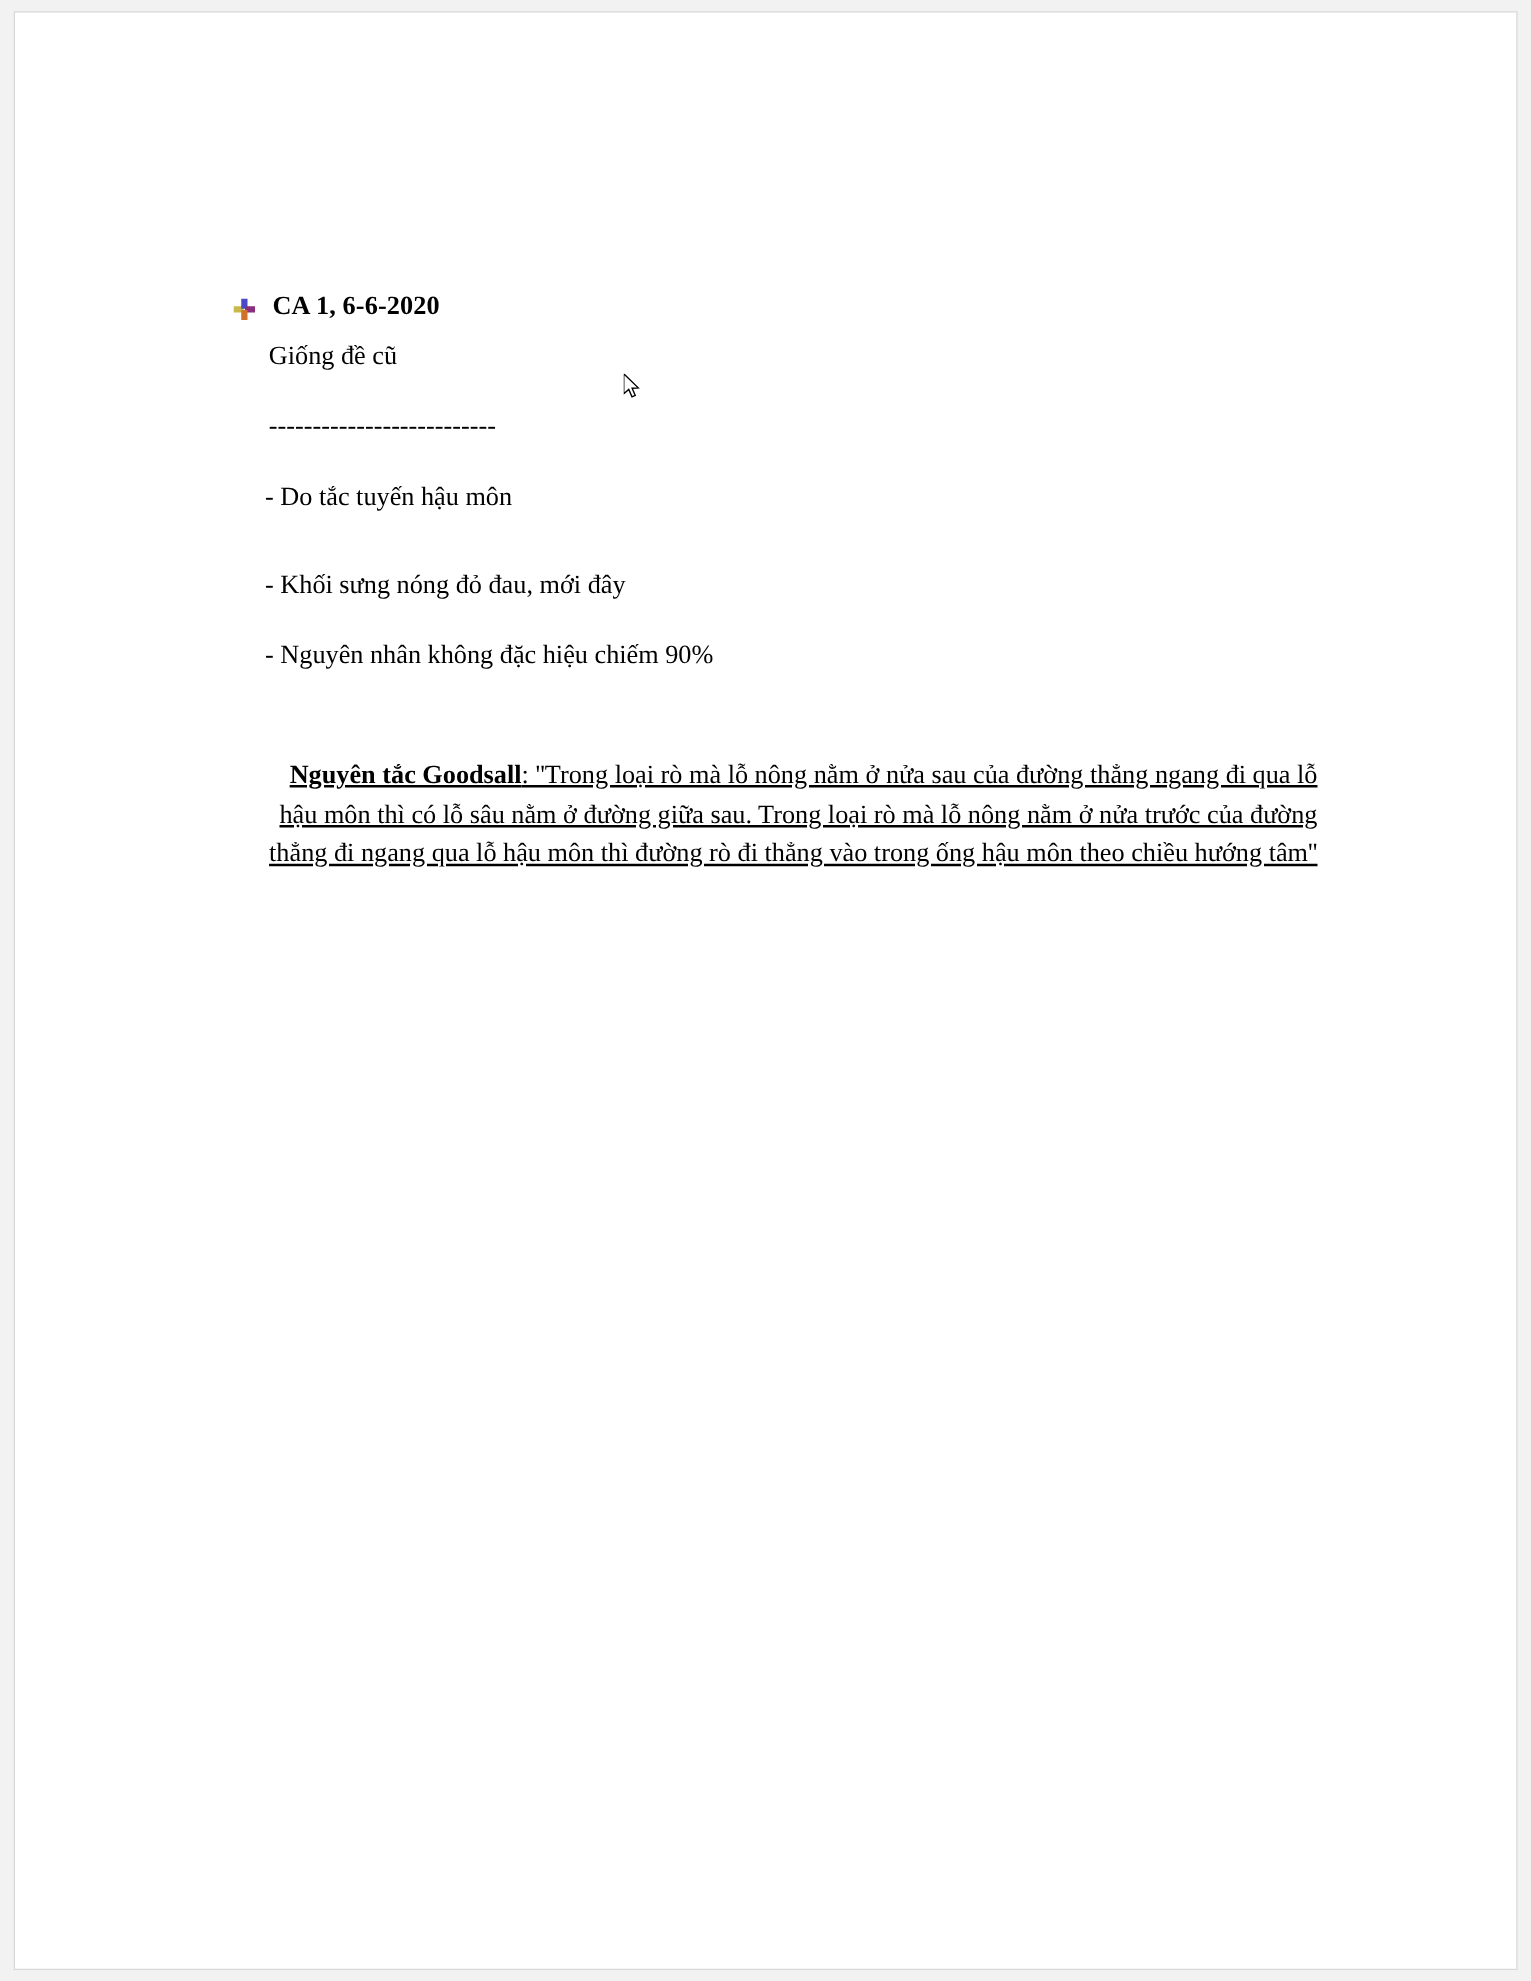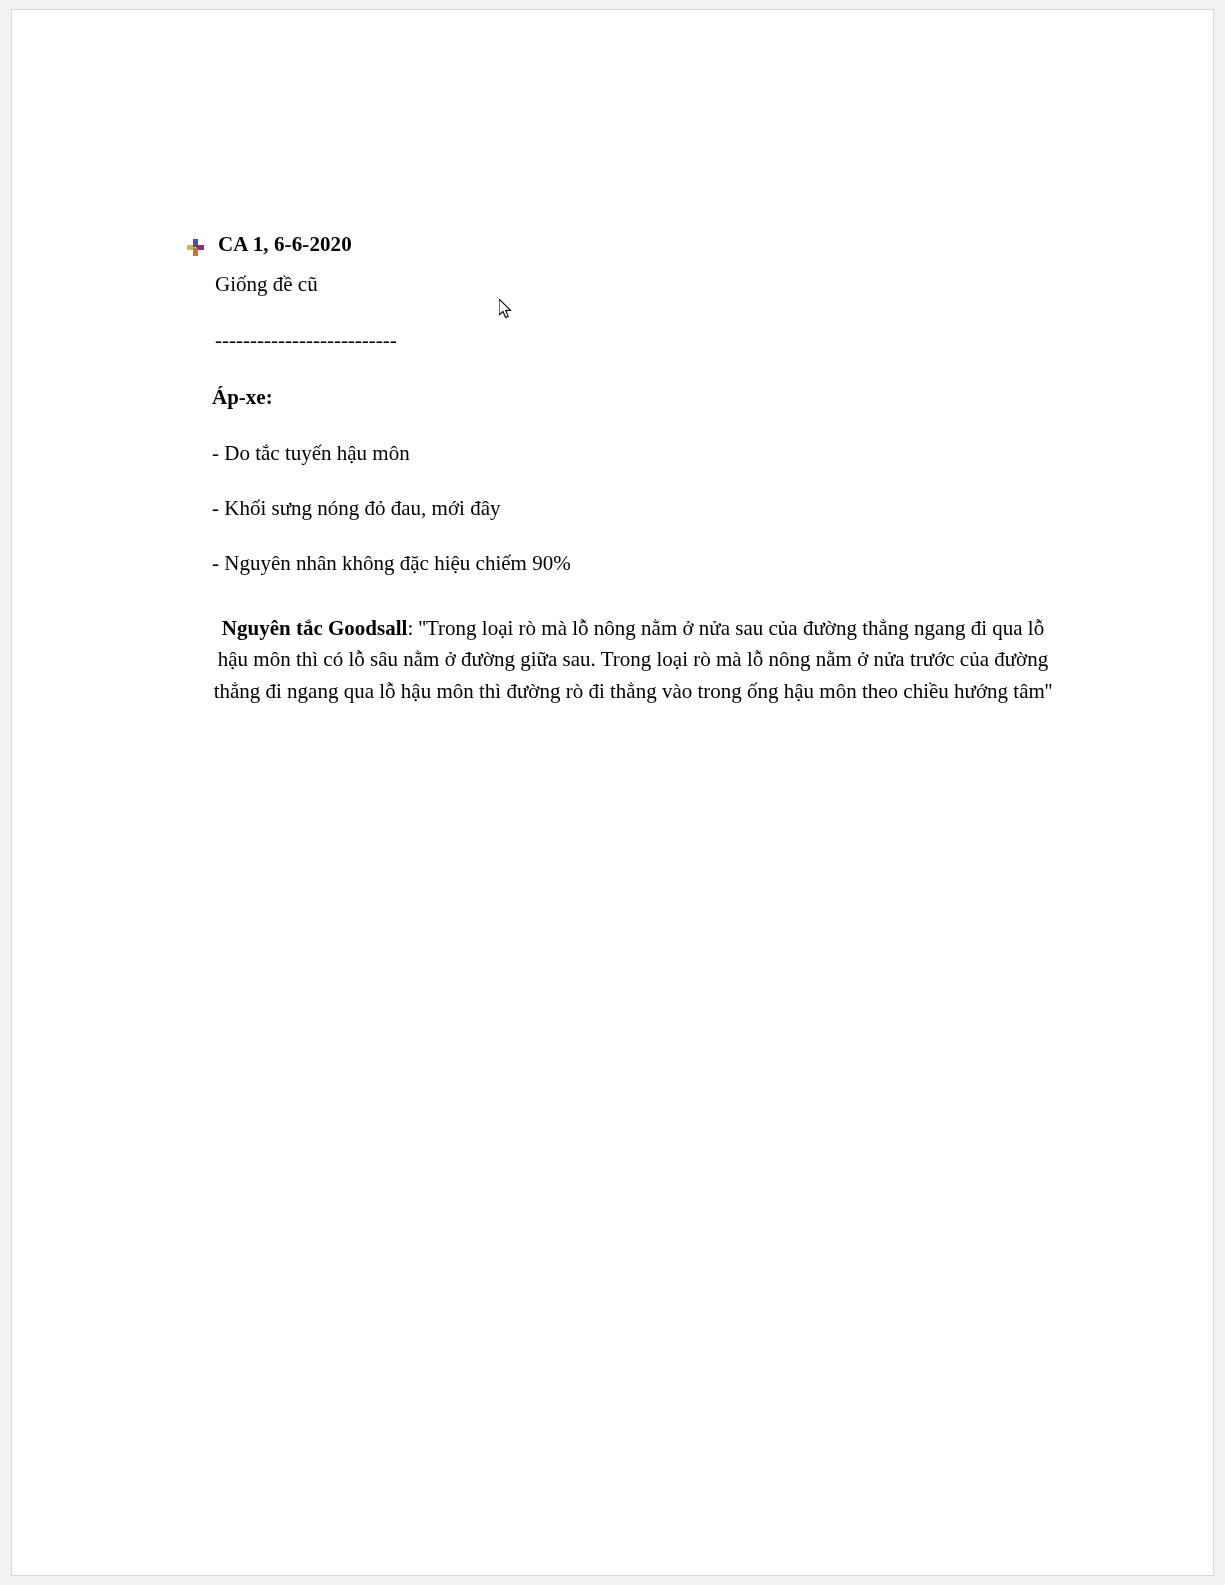--- a/index.html
+++ b/index.html
@@ -82,23 +82,23 @@
   .para {
     font-size: 21px;
     color: #000;
     line-height: 1.45;
   }
   .p-tongquan { margin-top: 30px; margin-left: 28px; }
   .p-giong    { margin-top: 12px; margin-left: 28px; }
   .p-dash     { margin-top: 26px; margin-left: 28px; letter-spacing: 0px; }
   .p-apxe     { margin-top: 26px; margin-left: 25px; font-weight: bold; }
   .p-li1      { margin-top: 26px; margin-left: 25px; }
-  .p-li2      { margin-top: 24px; margin-left: 25px; }
+  .p-li2      { margin-top: 40px; margin-left: 25px; }
   .p-li3      { margin-top: 25px; margin-left: 25px; font-family: Liberation Serif, serif; }
-  .p-goodsall { margin-top: 34px; margin-left: 25px; width: 842px; text-align: center; line-height: 1.5; }
+  .p-goodsall { margin-top: 66px; margin-left: 25px; width: 842px; text-align: right; line-height: 1.5; text-decoration: underline; }
   .u { text-decoration: underline; }
   .b { font-weight: bold; }
   .cursor {
     position: absolute;
     left: 487px;
     top: 289px;
     width: 14px;
     height: 21px;
     pointer-events: none;
   }
@@ -118,21 +118,20 @@
           <span class="b4"></span>
       </span>
       <span class="heading">CA 1, 6-6-2020</span>
     </div>
 
 
     <div class="para p-giong">Giống đề cũ</div>
 
     <div class="para p-dash">--------------------------</div>
 
-    <div class="para p-apxe">Áp-xe:</div>
 
     <div class="para p-li1">- Do tắc tuyến hậu môn</div>
     <div class="para p-li2">- Khối sưng nóng đỏ đau, mới đây</div>
     <div class="para p-li3">- Nguyên nhân không đặc hiệu chiếm 90%</div>
 
     <div class="para p-goodsall">
       <span class="b">Nguyên tắc Goodsall</span><span>: ''Trong loại rò mà lỗ nông nằm ở nửa sau của đường thẳng ngang đi qua lỗ hậu môn thì có lỗ sâu nằm ở đường giữa sau.  Trong loại rò mà lỗ nông nằm ở nửa trước của đường thẳng đi ngang qua lỗ hậu môn thì đường rò đi thẳng vào trong ống hậu môn theo chiều hướng tâm''</span>
     </div>
 
   </div>

